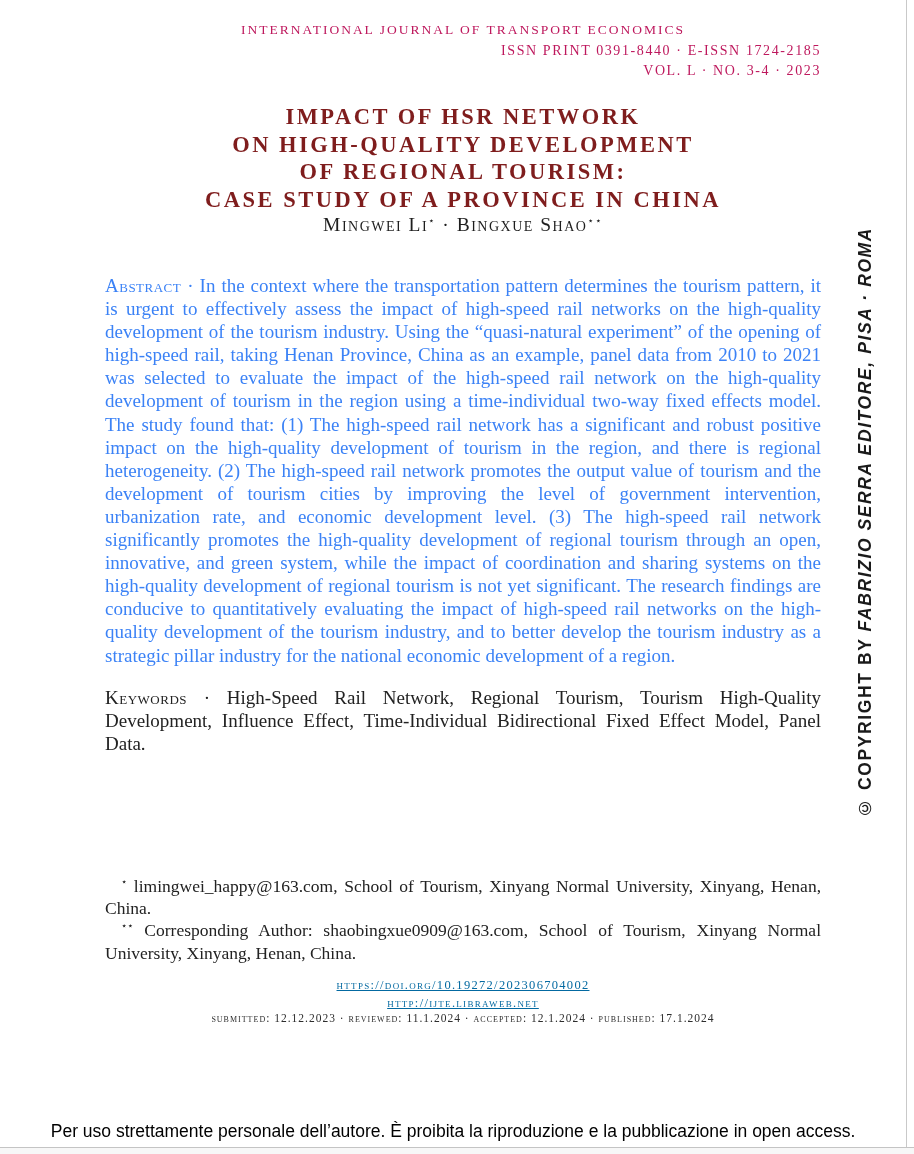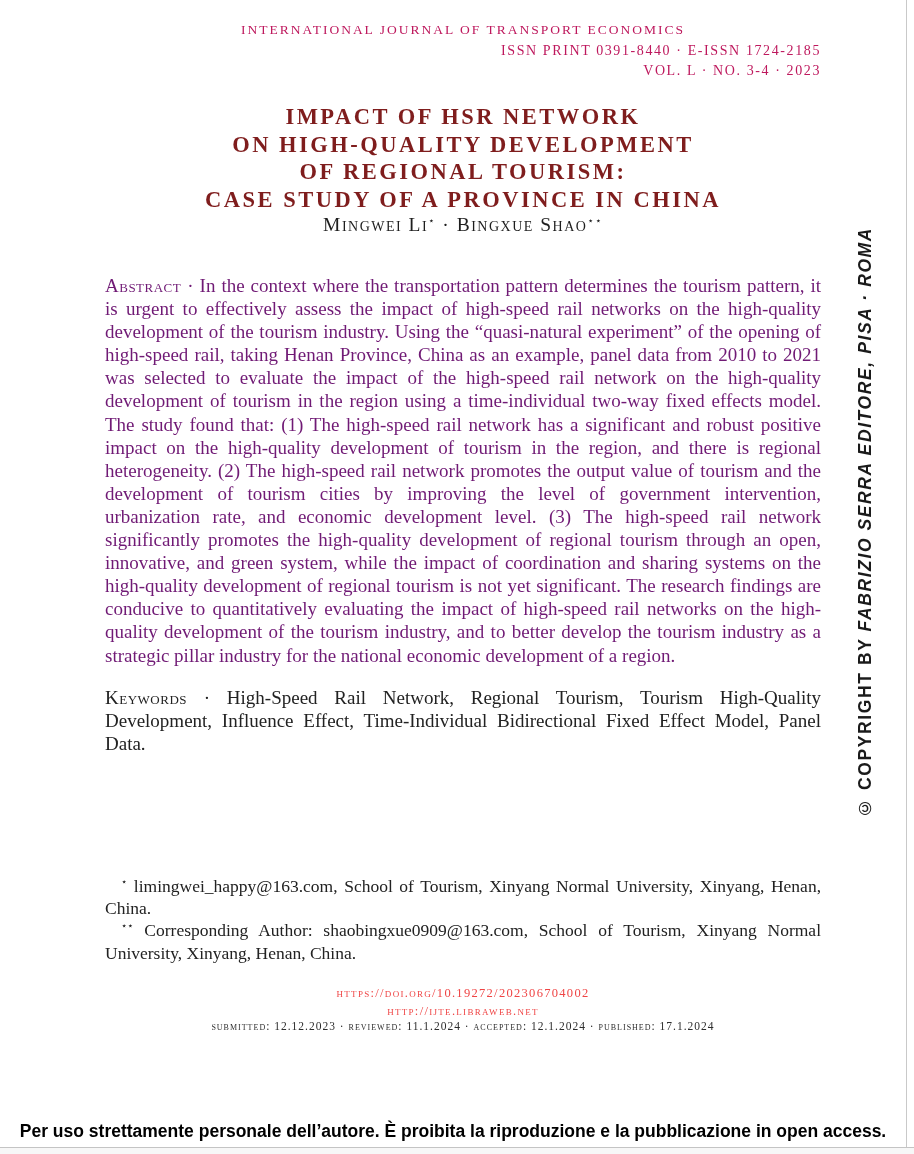--- a/index.html
+++ b/index.html
@@ -38,33 +38,33 @@
     margin-top: 1px; text-align: center;
     font-variant: small-caps; font-size: 19.5px; letter-spacing: 1.5px;
   }
   .authors sup, .fnmark {
     font-family: "DejaVu Sans", sans-serif;
     font-size: 10px; vertical-align: super; line-height: 0;
   }
   .authors .sep { font-variant: normal; }
   .abstract {
     margin-top: 38px; text-align: justify;
-    font-size: 19px; line-height: 23.1px; color: #701a75;
+    font-size: 19px; line-height: 23.1px; color: #3b82f6;
   }
   .lead-label { font-variant: small-caps; letter-spacing: 0.5px; }
   .keywords {
     margin-top: 9px; text-align: justify;
     font-size: 19px; line-height: 23.1px; color: #222;
   }
   .footnotes {
     margin-top: 120px;
     font-size: 17.5px; line-height: 22.3px; text-align: justify; color: #222;
   }
   .footnotes p { margin: 0; text-indent: 16px; }
-  .links { margin-top: 20px; text-align: center; color: #ef4444; }
+  .links { margin-top: 12px; text-align: center; color: #0369a1; text-decoration: underline; }
   .doi-line, .site-line {
     font-variant: small-caps; letter-spacing: 1.3px;
     font-size: 12.5px; line-height: 18px;
   }
   .doi-line a, .site-line a { color: inherit; text-decoration: none; }
   .dates-line {
     text-align: center;
     font-variant: small-caps; letter-spacing: 1px;
     font-size: 11.5px; color: #2c2c2c;
   }
@@ -74,21 +74,21 @@
     text-align: center; white-space: nowrap;
     font-family: "Liberation Sans", "DejaVu Sans", sans-serif;
     font-weight: bold; font-size: 17.5px; letter-spacing: 1.6px;
     color: #1a1a1a;
   }
   .copyright-vertical .publisher { font-style: italic; }
   .bottom-notice {
     position: absolute; left: 0; right: 8px; top: 1121px;
     text-align: center;
     font-family: "Liberation Sans", "DejaVu Sans", sans-serif;
-    font-weight: bold; font-size: 17.5px; color: #000;
+    font-weight: normal; font-size: 17.5px; color: #000;
   }
 </style>
 </head>
 <body>
 
 <div class="column">
 
   <header class="journal-header">
     <div class="jh1">International Journal of Transport Economics</div>
     <div class="jh2">ISSN PRINT 0391-8440 · E-ISSN 1724-2185</div>

